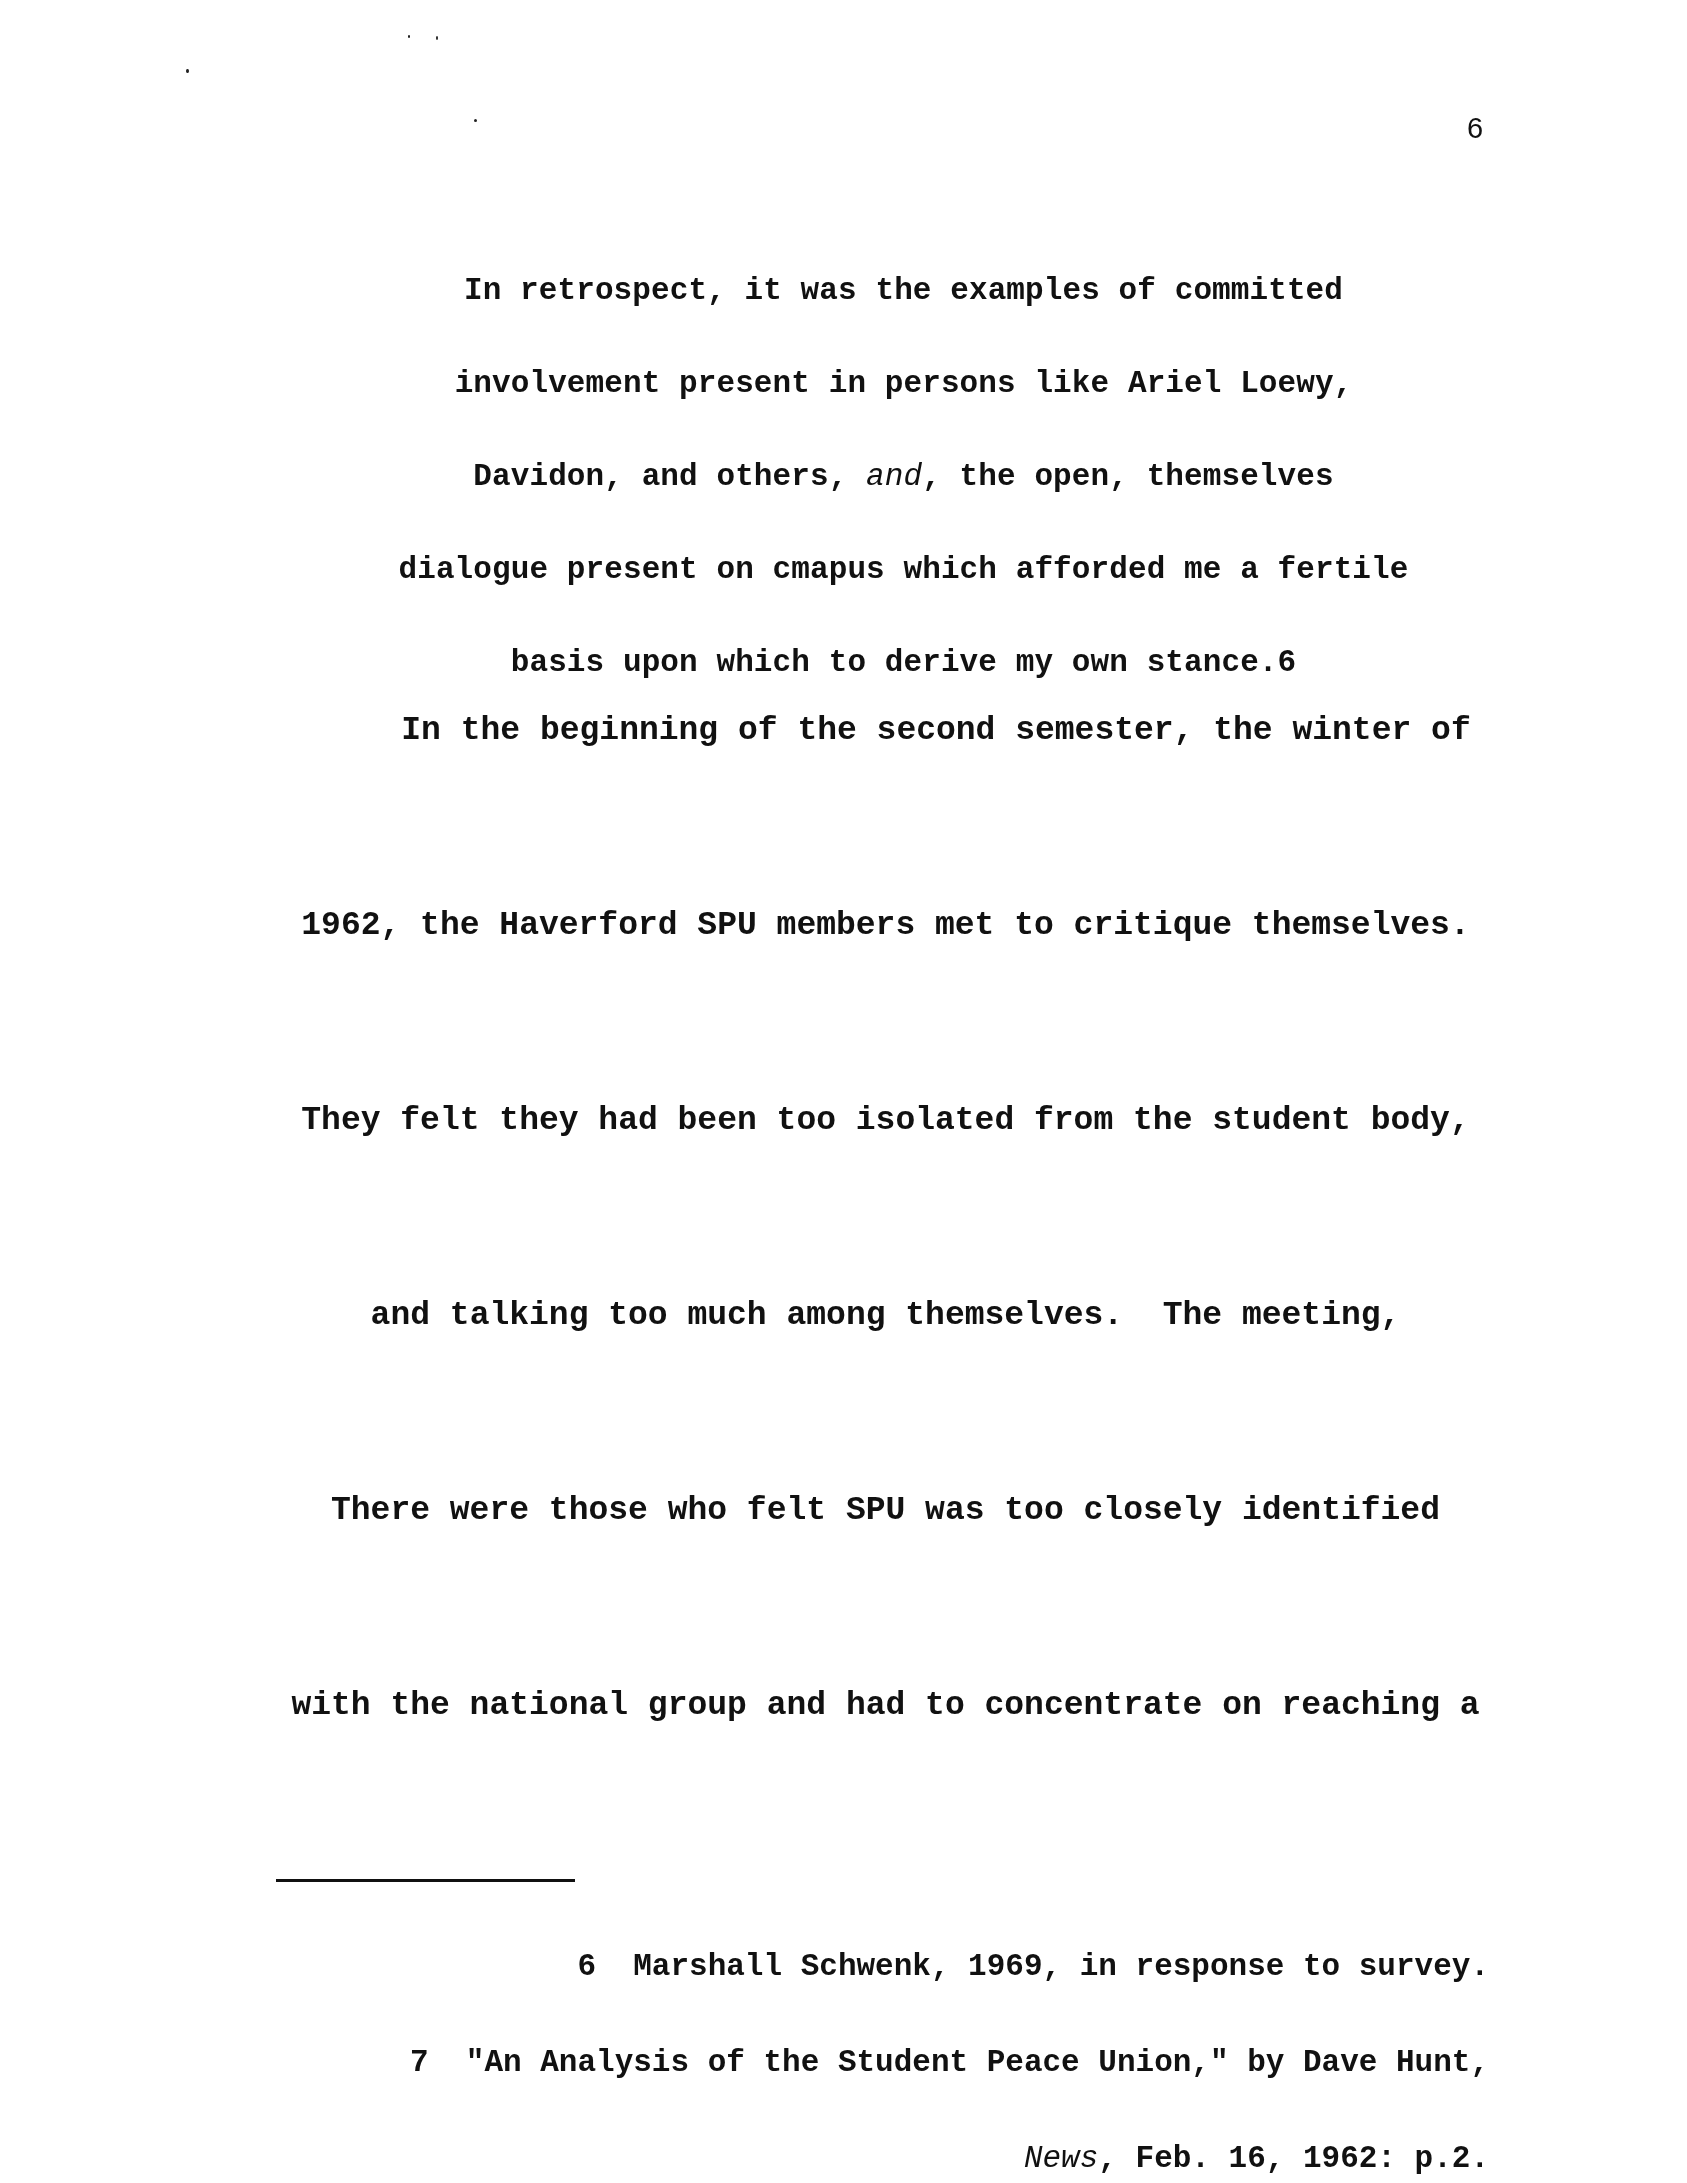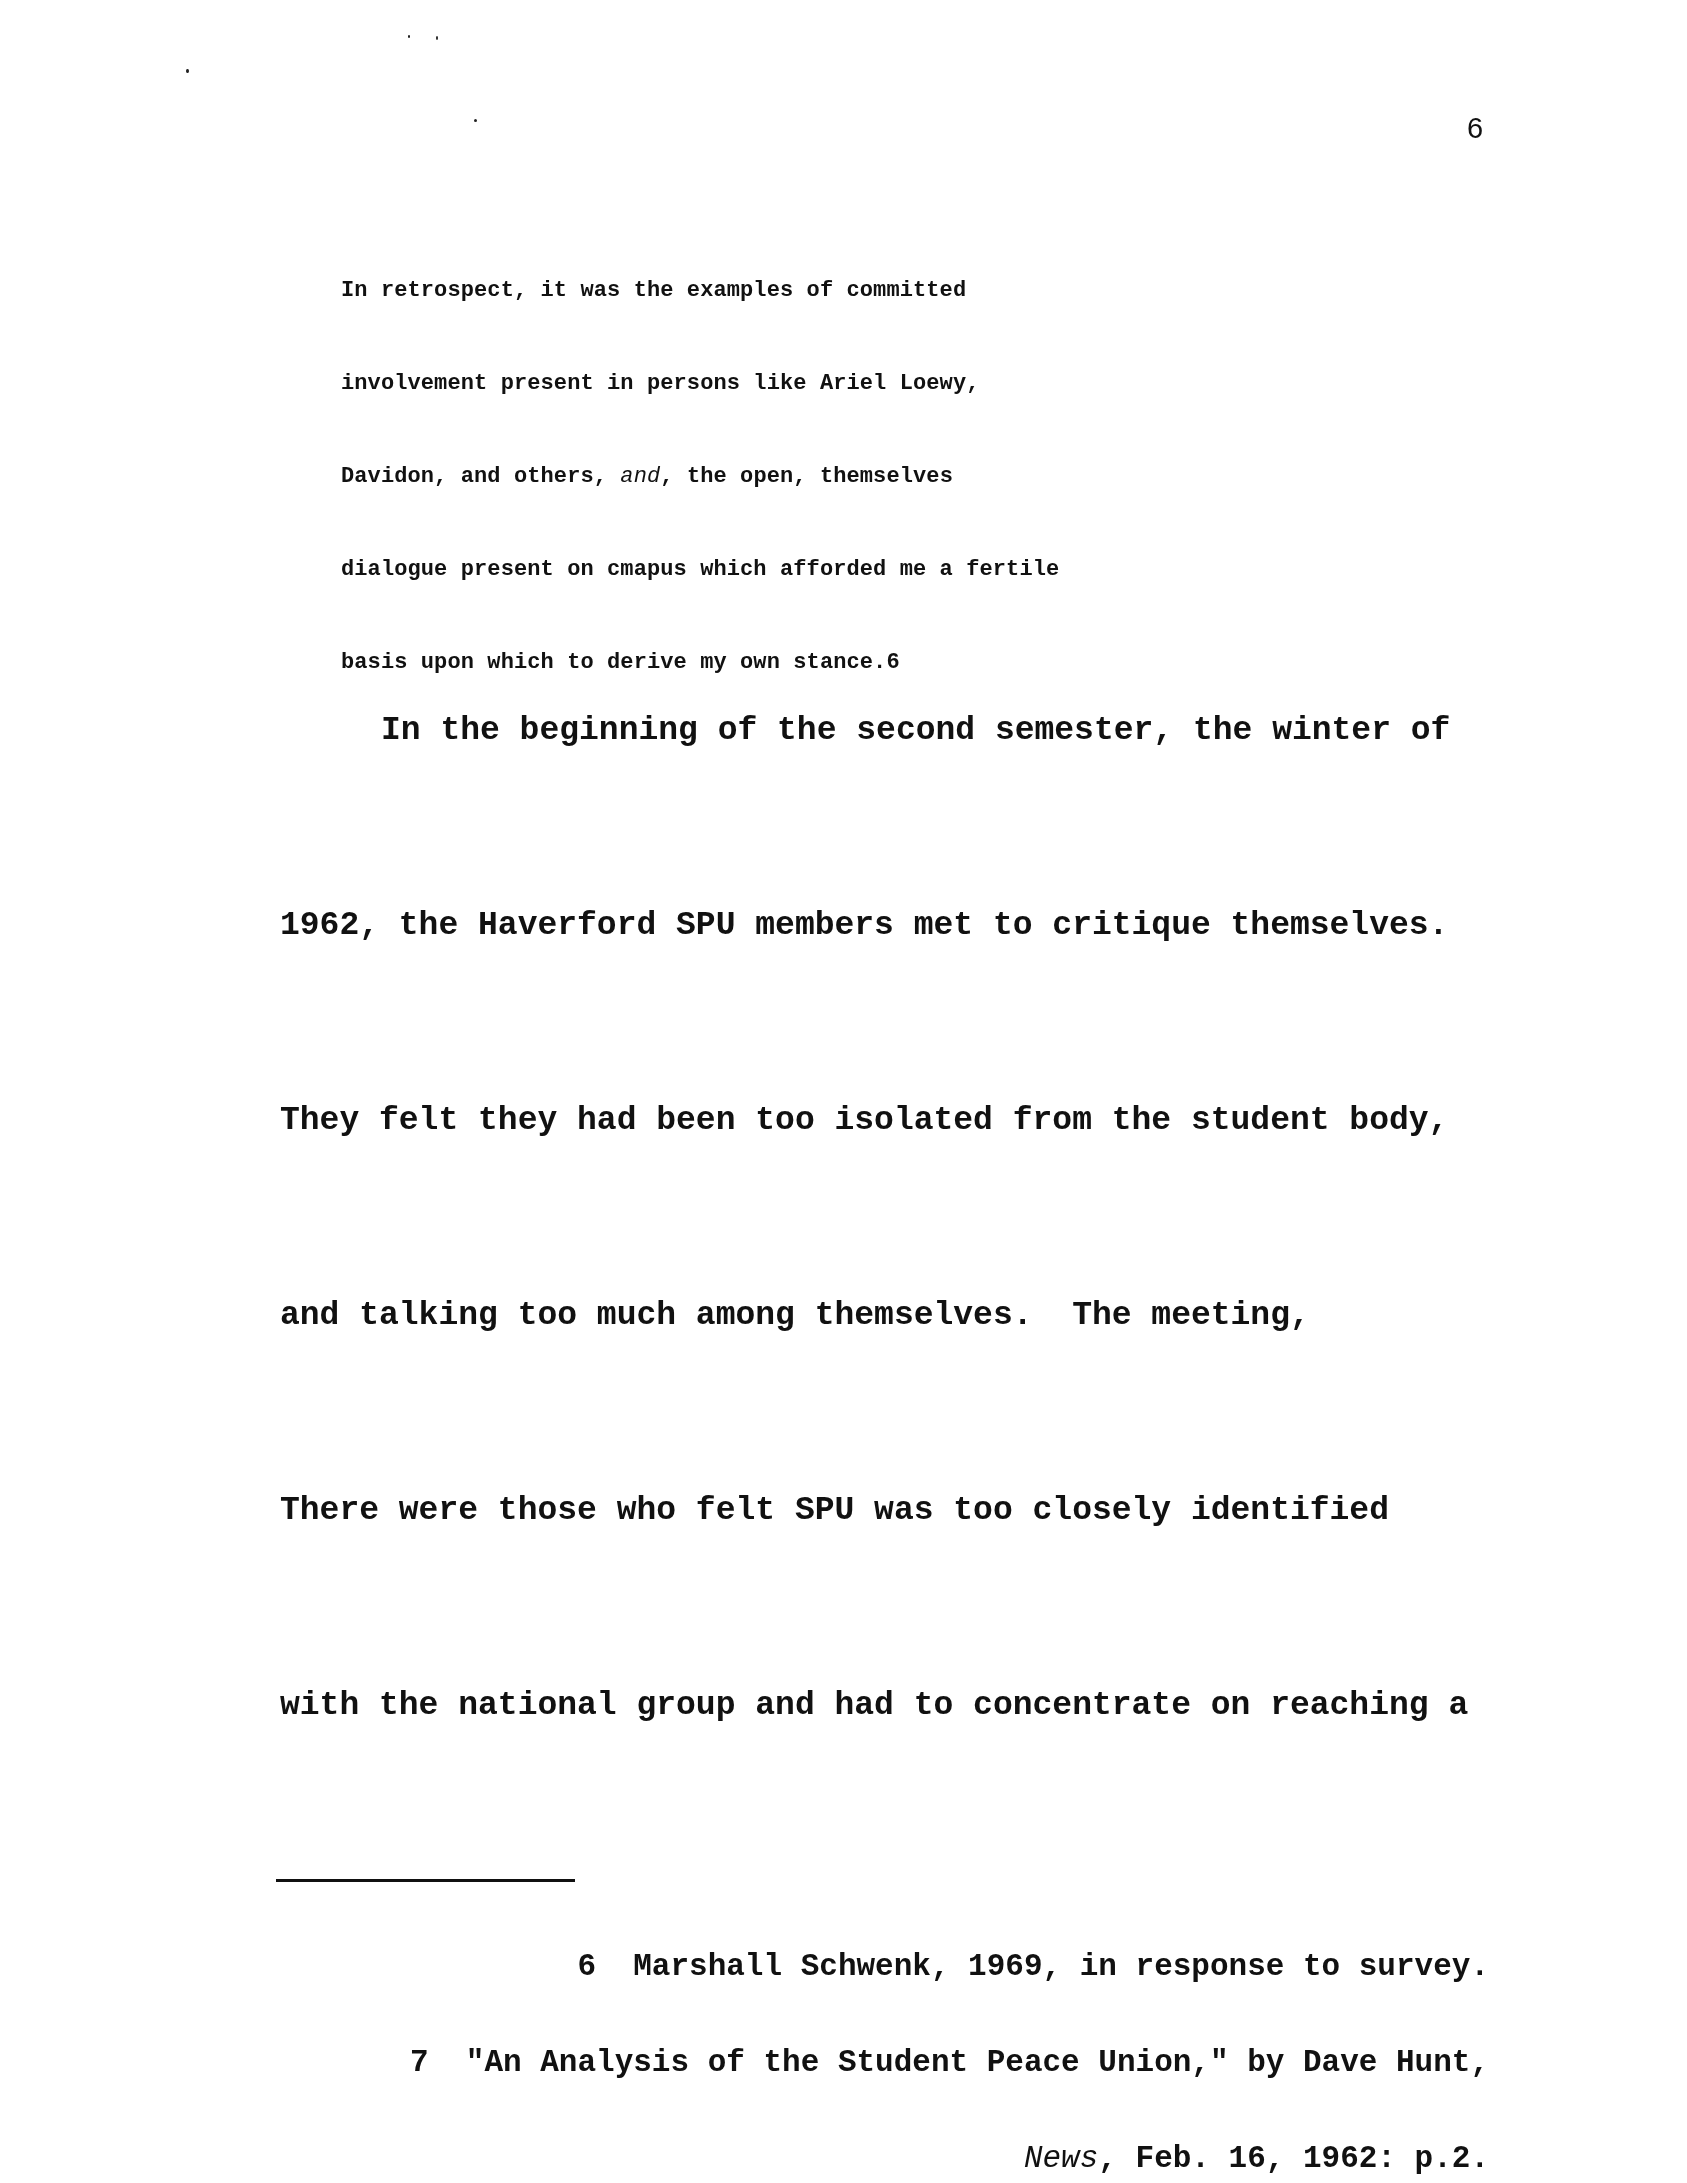--- a/index.html
+++ b/index.html
@@ -34,38 +34,39 @@
       font-family: "Liberation Sans", "DejaVu Sans", sans-serif;
       font-size: 29px;
       line-height: 29px;
       color: #111;
     }
     .blockquote {
       position: absolute;
       left: 341px;
       top: 213px;
       width: 1125px;
-      font-size: 22px;
+      font-size: 31px;
       line-height: 31px;
       font-weight: bold;
       letter-spacing: 0.1px;
       white-space: pre;
+      text-align: center;
     }
     .blockquote .line { display: block; height: 31px; }
     .body-text {
       position: absolute;
       left: 280px;
       top: 438px;
       width: 1211px;
       font-size: 33px;
       line-height: 65px;
       font-weight: bold;
       white-space: pre;
     }
-    .body-text .line { display: block; height: 65px; }
+    .body-text .line { display: block; height: 65px; text-align: center; }
     .body-text .line.indent { padding-left: 101px; }
     em, .ital { font-weight: normal; }
     .footnote-rule {
       position: absolute;
       left: 276px;
       top: 1879px;
       width: 299px;
       height: 2.6px;
       background: #111;
     }

